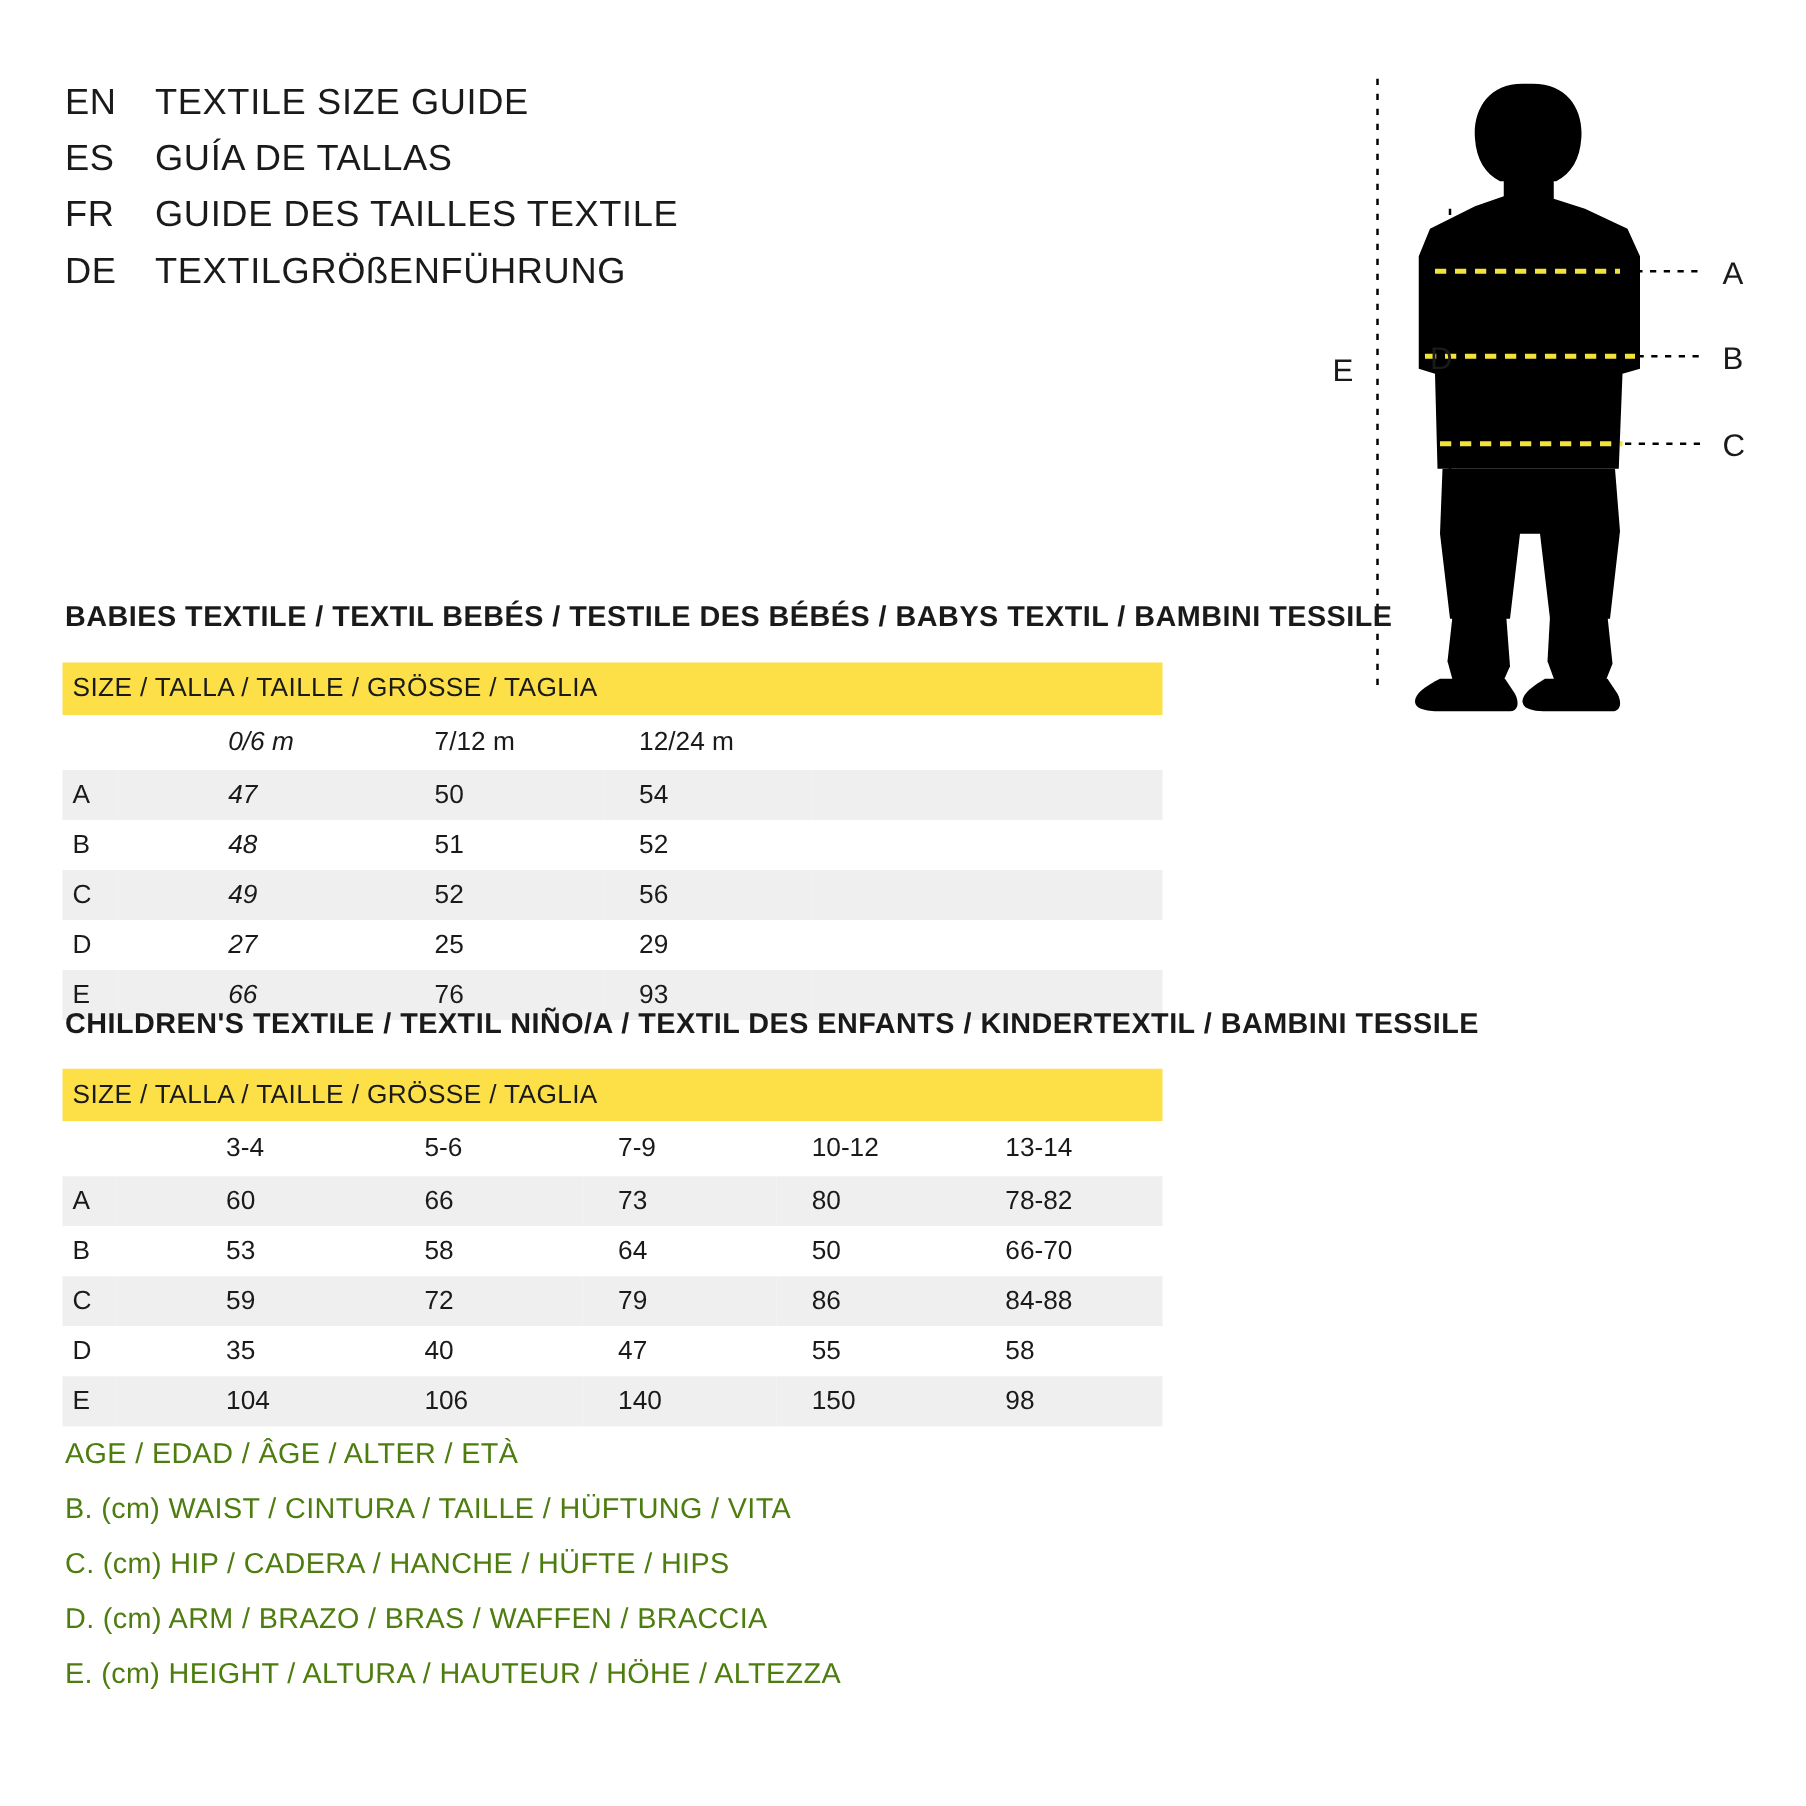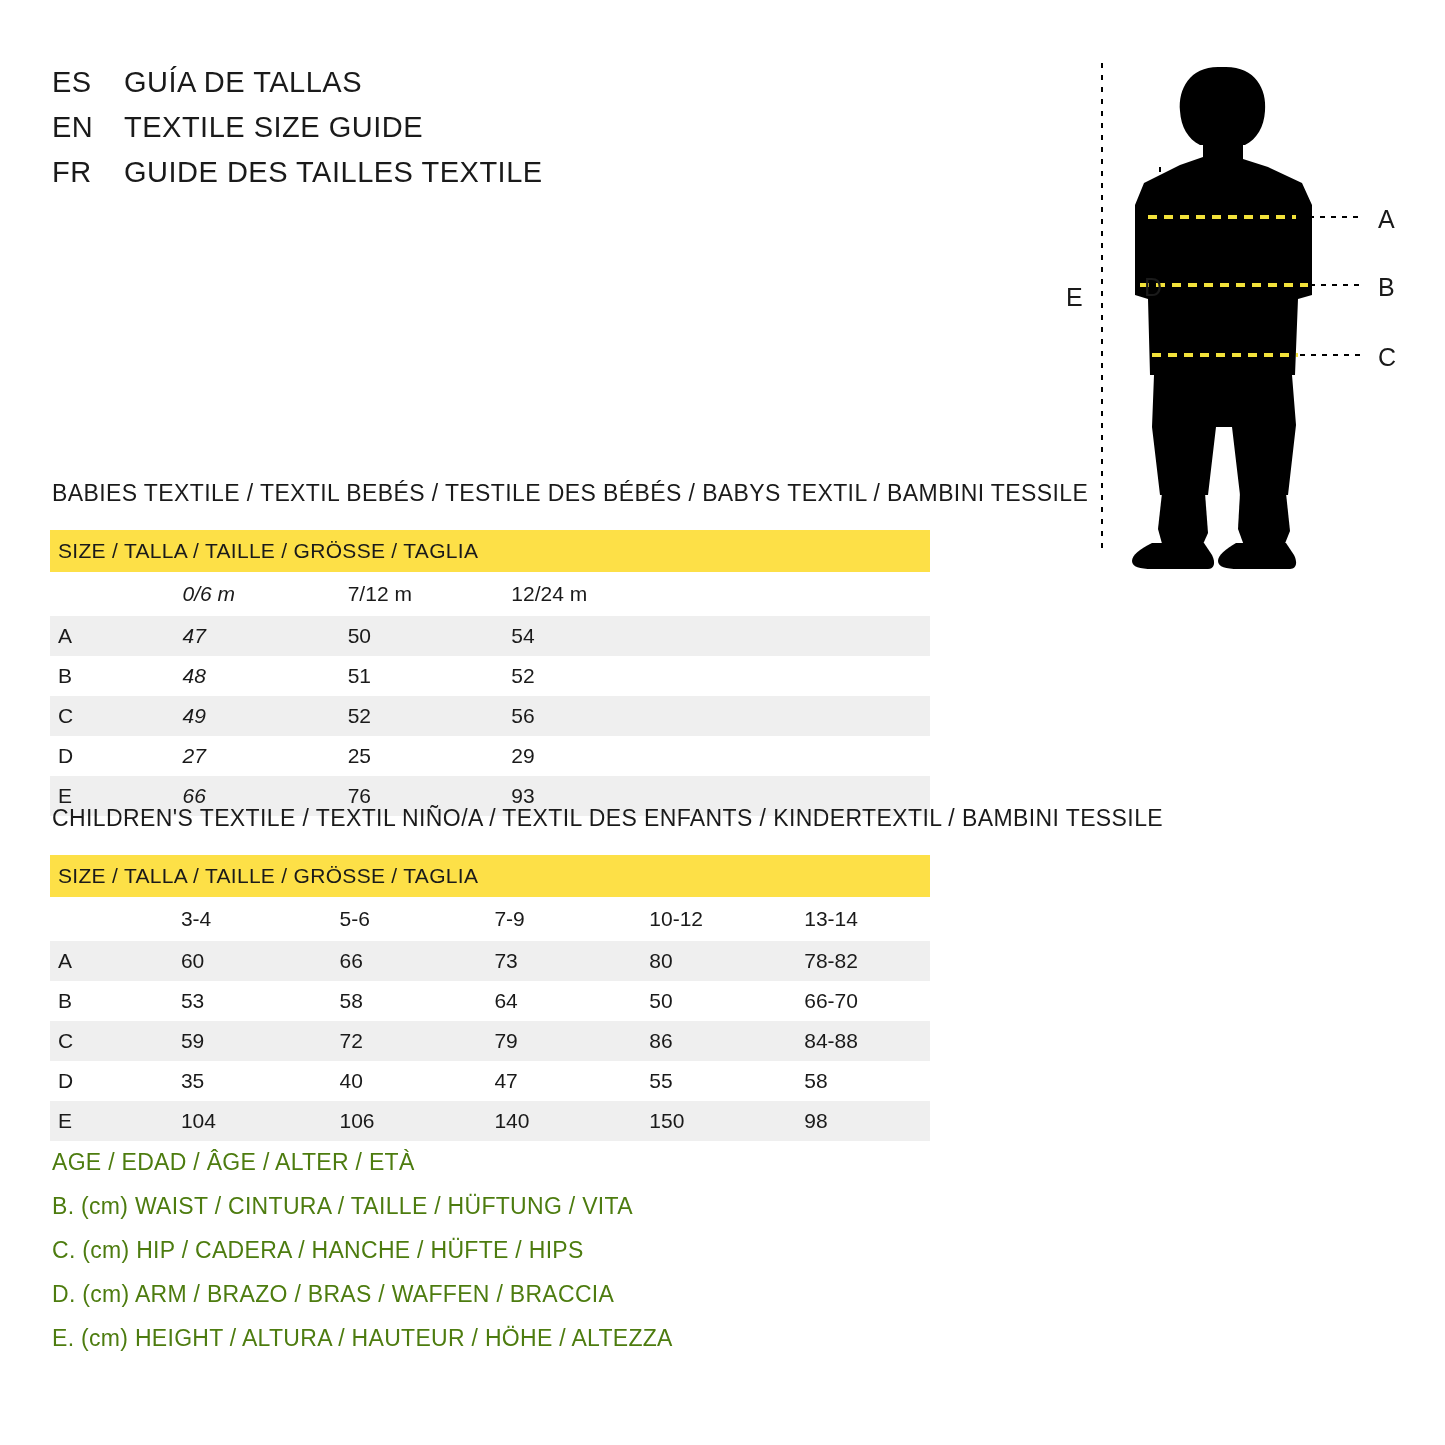--- a/index.html
+++ b/index.html
@@ -54,20 +54,21 @@
     top: 0;
   }
 
   
   .section-title {
     position: absolute;
     font-size: 23px;
     letter-spacing: 0.4px;
     color: #1a1a1a;
     white-space: nowrap;
+    font-weight: bold;
   }
   #babies-title { left: 52px; top: 480px; }
   #children-title { left: 52px; top: 805px; }
 
   
   .size-table {
     position: absolute;
     border-collapse: collapse;
     font-size: 21px;
     color: #1a1a1a;
@@ -135,30 +136,34 @@
     line-height: 44px;
     color: #4d7c0f;
     white-space: nowrap;
   }
 </style>
 </head>
 <body>
 
 <div id="header">
   <div class="lang-row">
+    <span class="lang-code">EN</span>
+    <span class="lang-title">TEXTILE SIZE GUIDE</span>
+  </div>
+  <div class="lang-row">
     <span class="lang-code">ES</span>
     <span class="lang-title">GUÍA DE TALLAS</span>
   </div>
   <div class="lang-row">
-    <span class="lang-code">EN</span>
-    <span class="lang-title">TEXTILE SIZE GUIDE</span>
+    <span class="lang-code">FR</span>
+    <span class="lang-title">GUIDE DES TAILLES TEXTILE</span>
   </div>
   <div class="lang-row">
-    <span class="lang-code">FR</span>
-    <span class="lang-title">GUIDE DES TAILLES TEXTILE</span>
+    <span class="lang-code">DE</span>
+    <span class="lang-title">TEXTILGRÖßENFÜHRUNG</span>
   </div>
 </div>
 
 <div id="figure-area">
   <svg id="figure-svg" width="380" height="520" viewBox="0 0 380 520" xmlns="http://www.w3.org/2000/svg">
 
     <line x1="62" y1="8" x2="62" y2="500" stroke="#000" stroke-width="2" stroke-dasharray="5,7"></line>
 
     <line x1="120" y1="112" x2="120" y2="330" stroke="#000" stroke-width="2" stroke-dasharray="5,7"></line>
 

